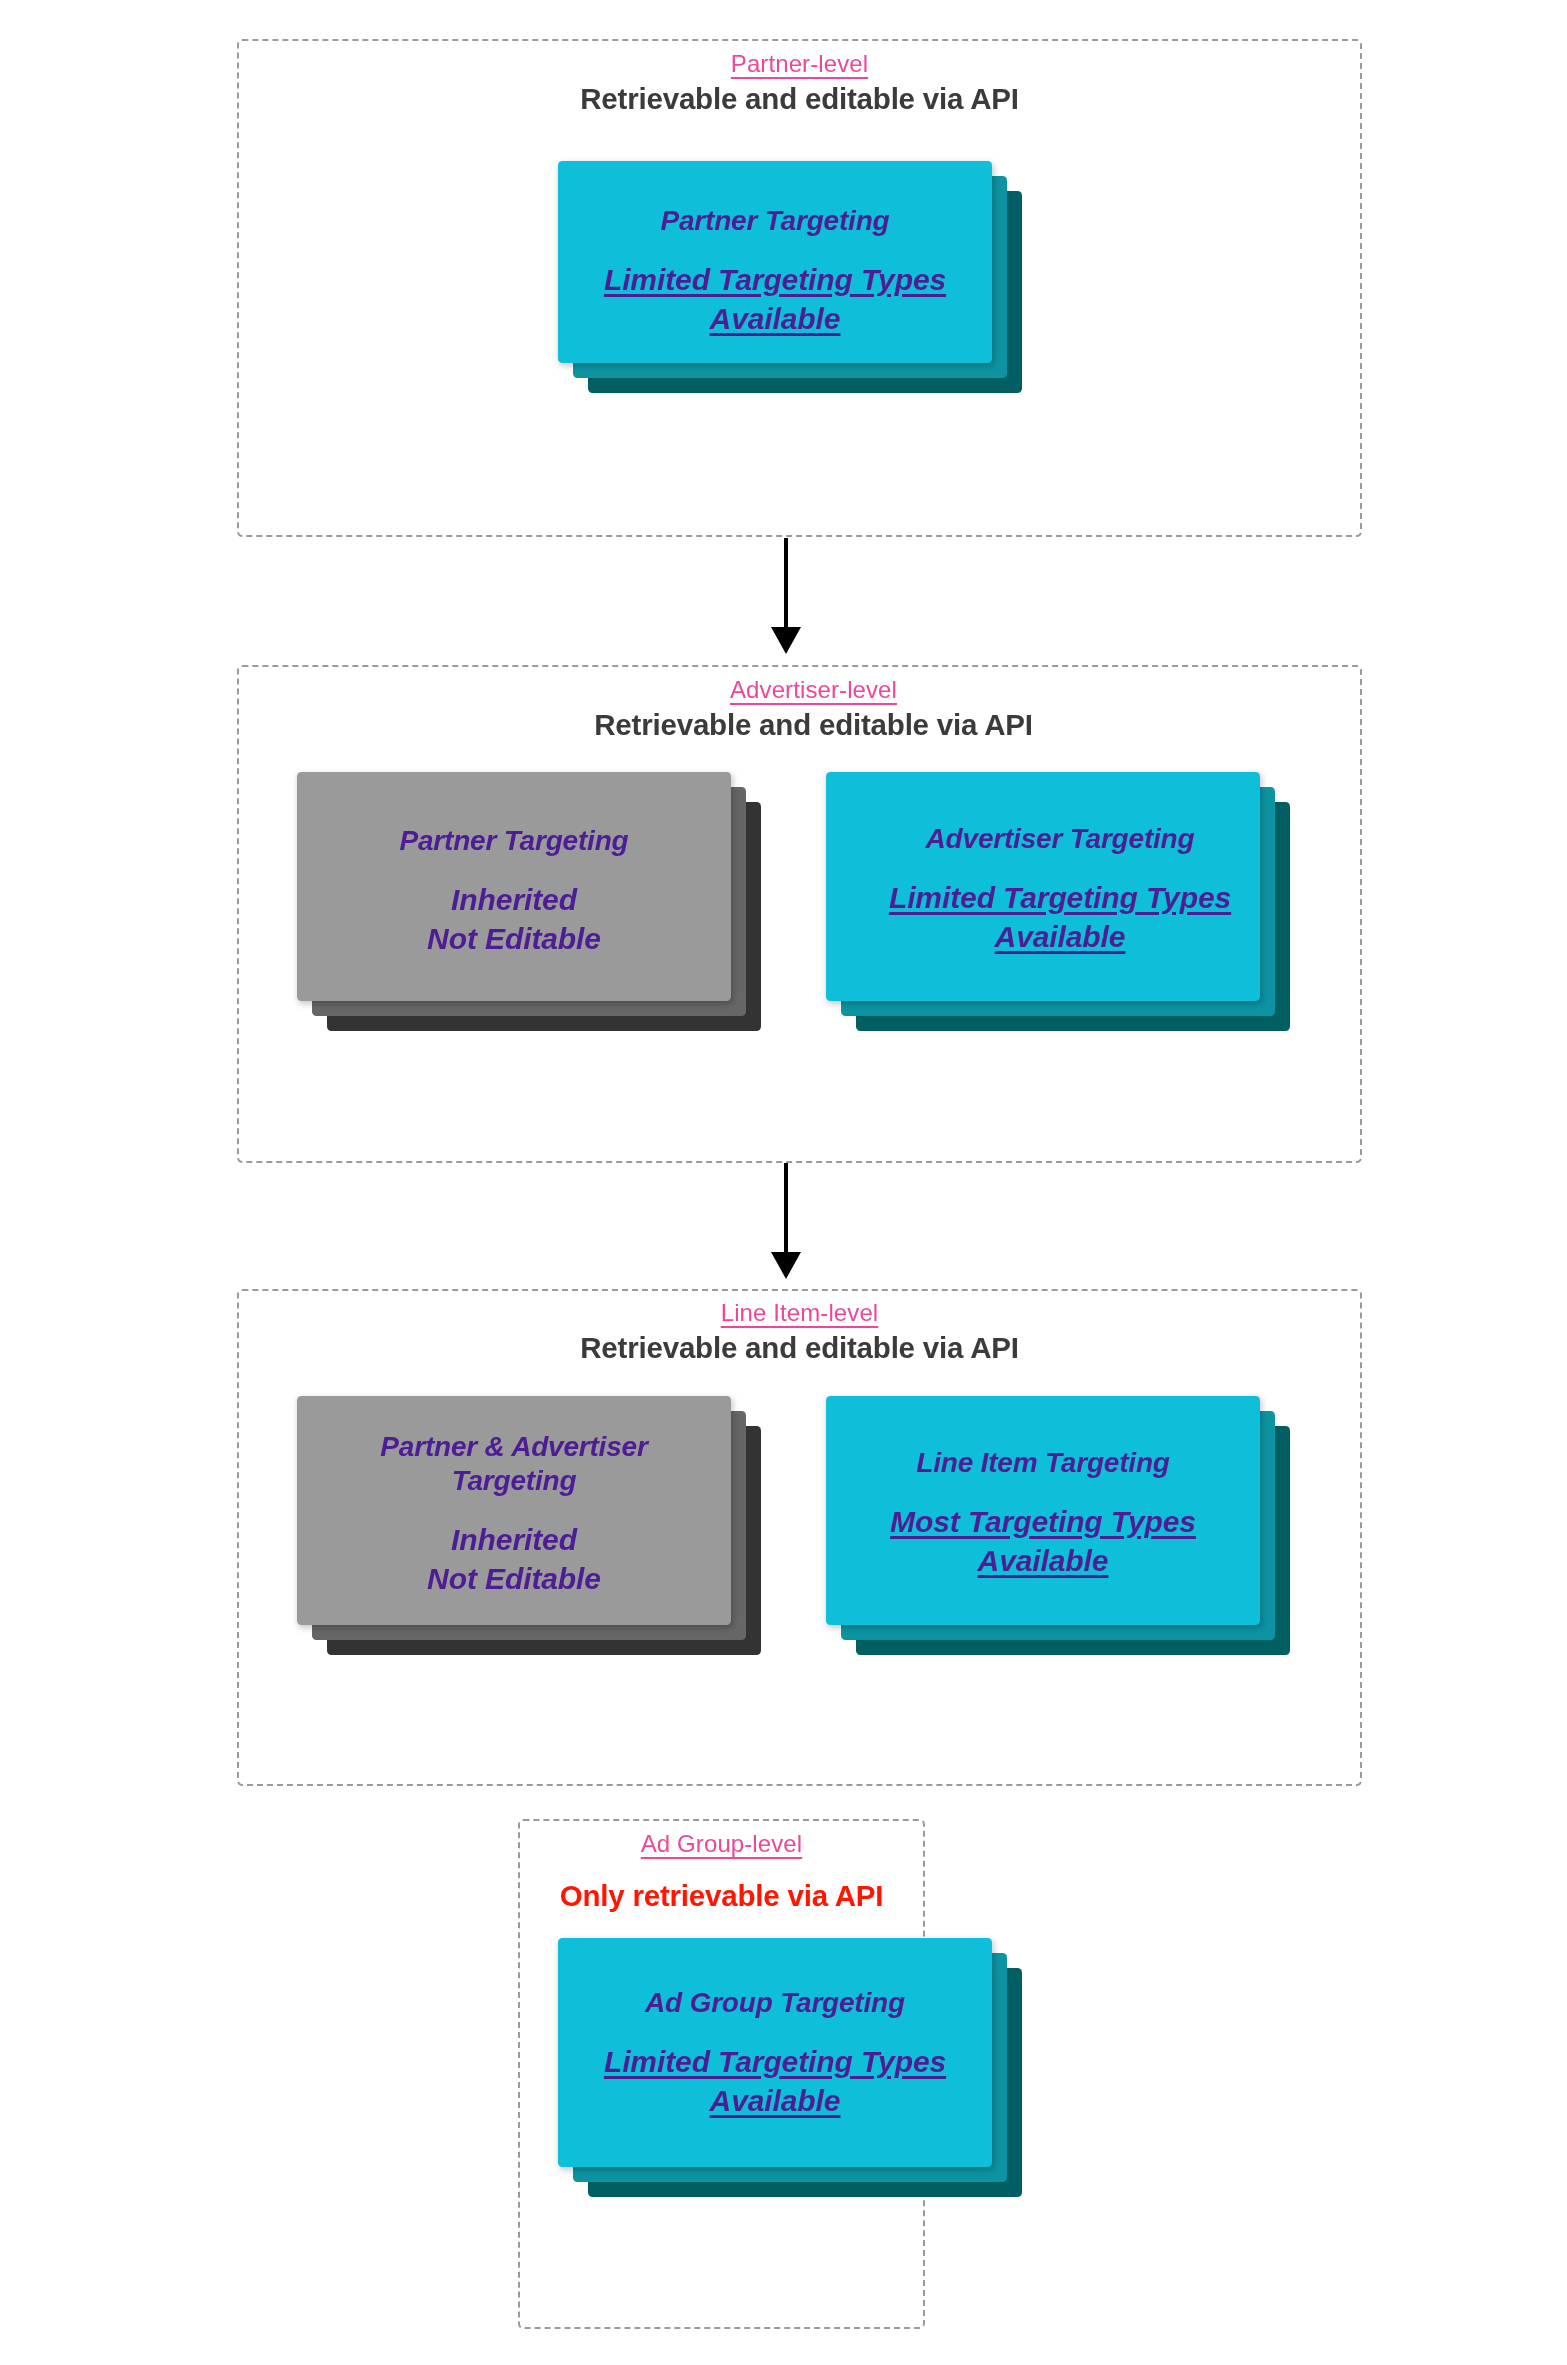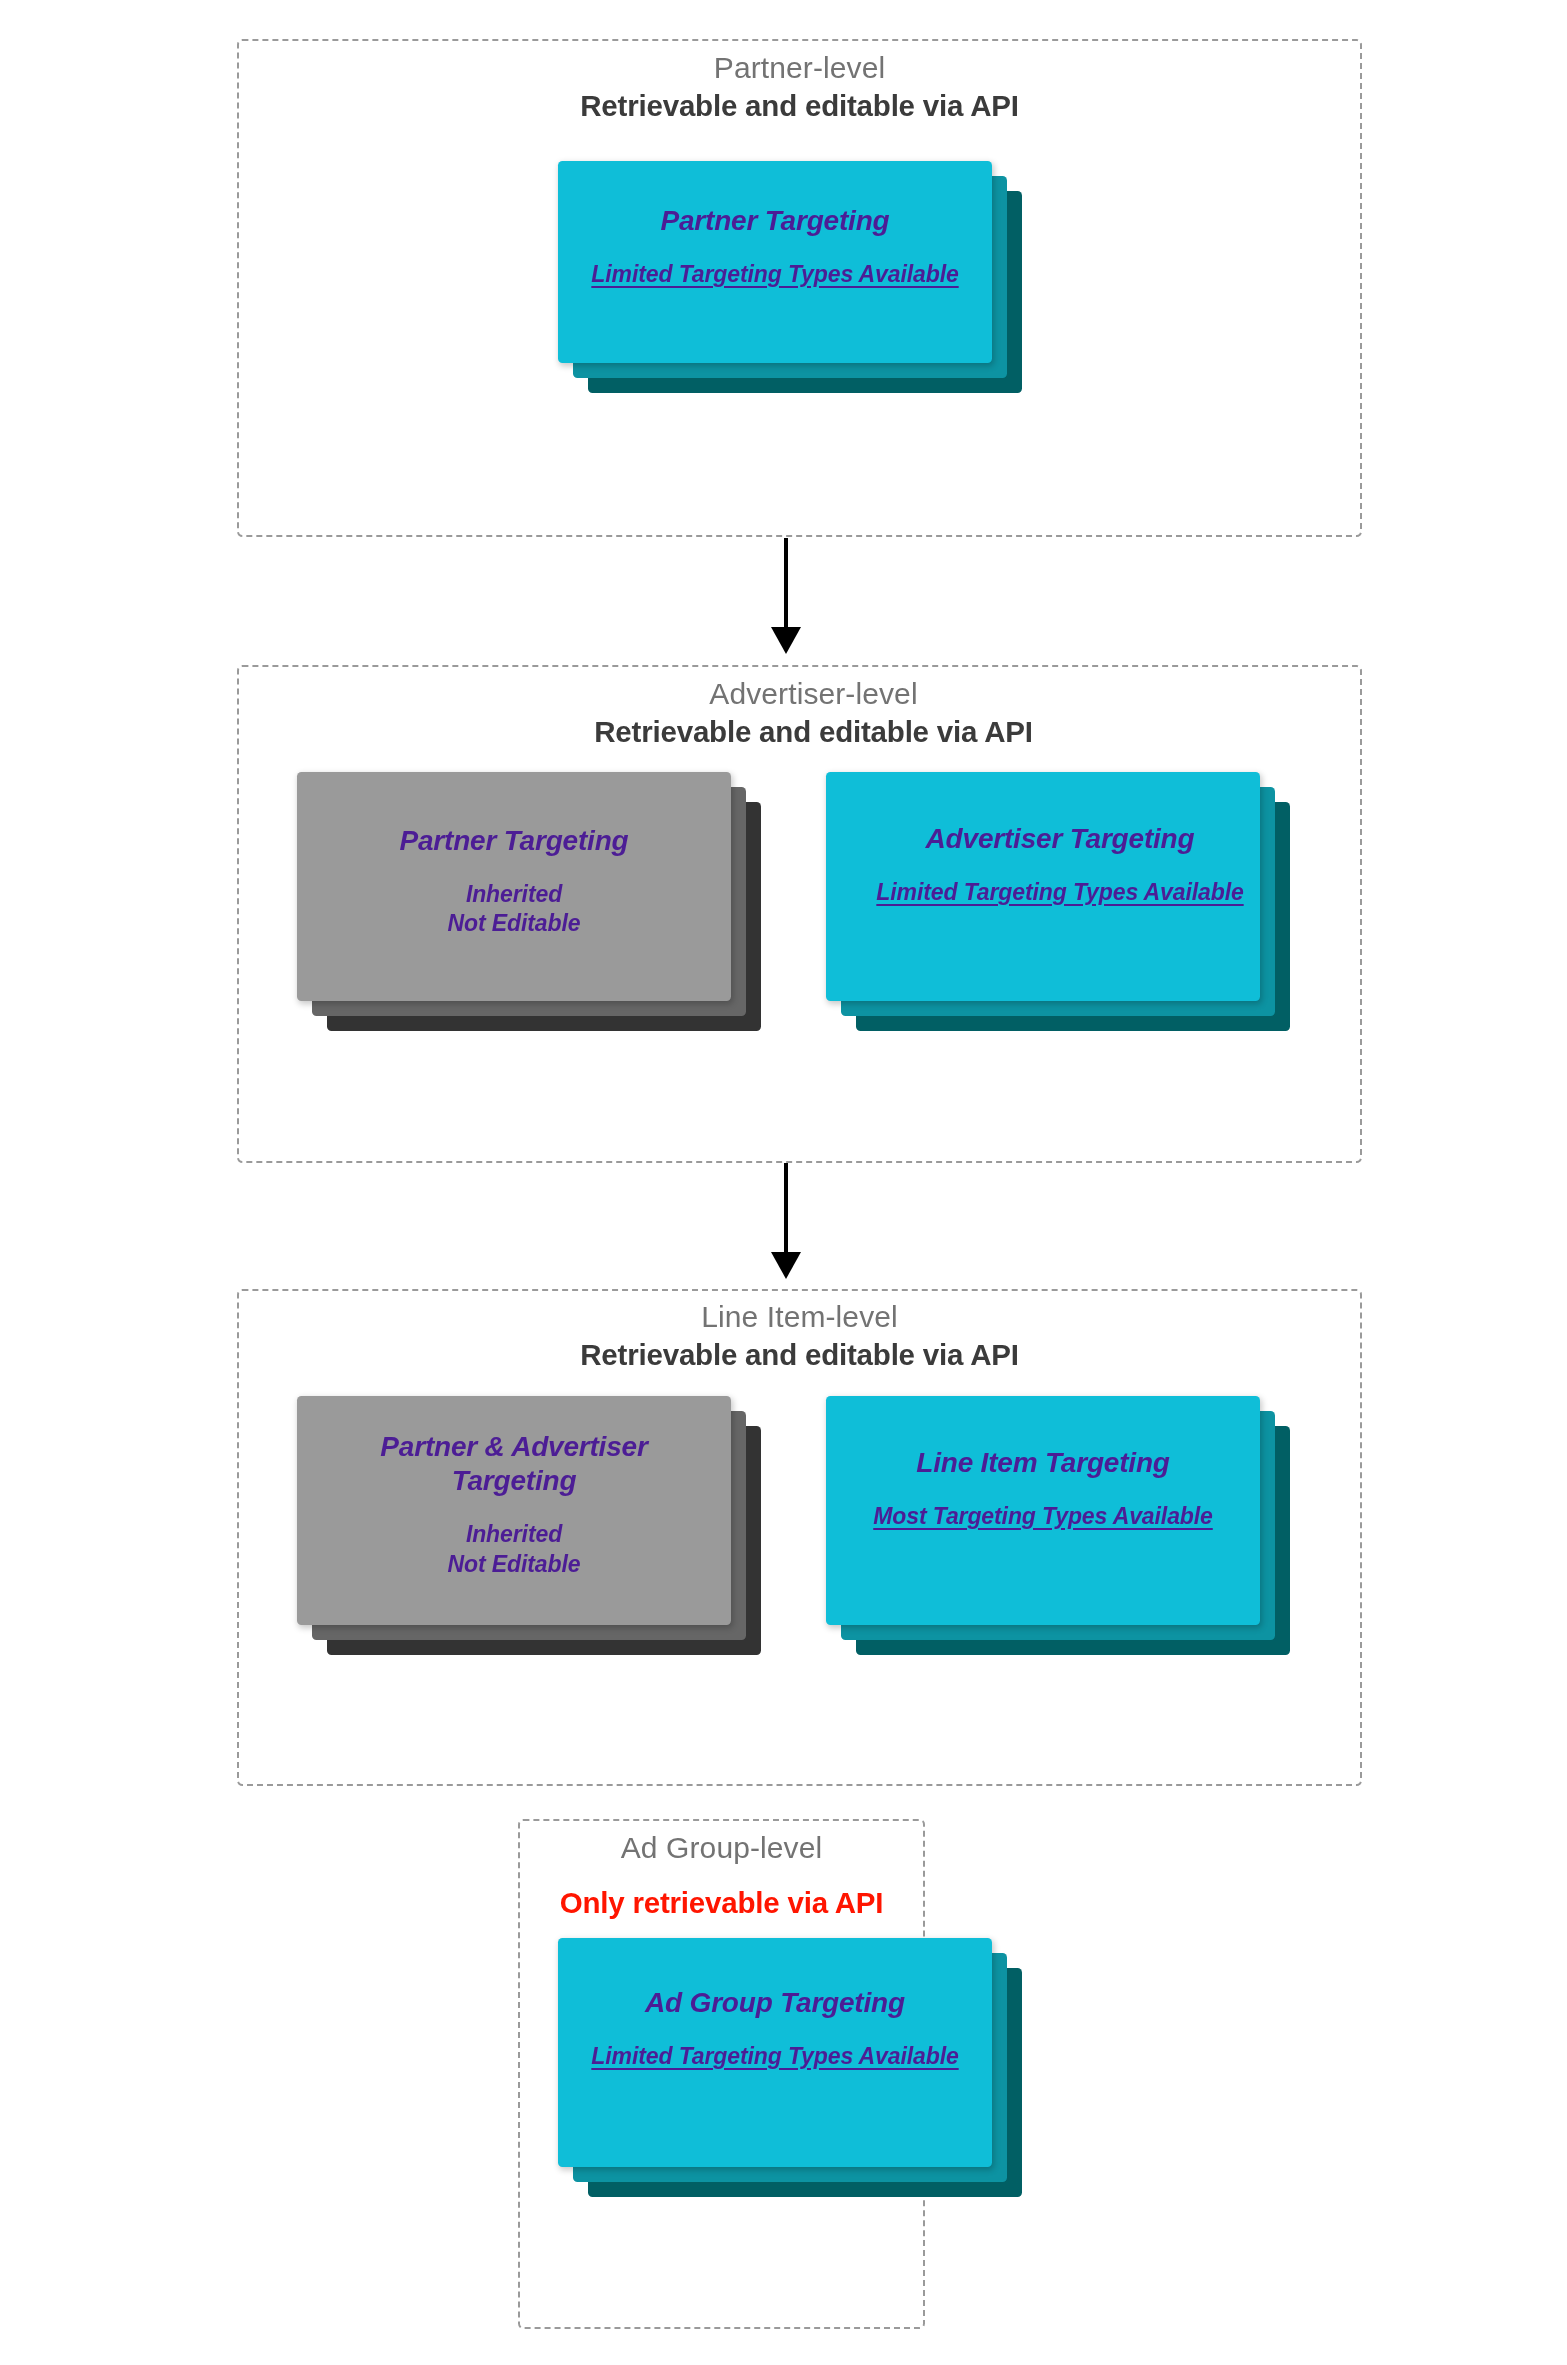--- a/index.html
+++ b/index.html
@@ -20,23 +20,24 @@
 
   
   .level-head {
     position: absolute;
     left: 0; right: 0;
     text-align: center;
     line-height: 1.12;
   }
   .level-name {
     display: block;
-    font-size: 30px;
+    font-size: 24px;
     font-weight: 400;
-    color: #737373;
+    color: #ec4899;
+    text-decoration: underline;
     text-underline-offset: 4.5px;
     letter-spacing: 0.1px;
   }
   .level-sub {
     display: block;
     margin-top: 4.5px;
     font-size: 29.5px;
     font-weight: 700;
     color: #3b3b3b;
     letter-spacing: -0.2px;
@@ -74,21 +75,21 @@
   .card-title {
     display: block;
     font-size: 28px;
     font-weight: 700;
     line-height: 1.22;
     letter-spacing: -0.2px;
   }
   .card-note {
     display: block;
     margin-top: 21.4px;
-    font-size: 23px;
+    font-size: 30px;
     font-weight: 700;
     line-height: 1.3;
     letter-spacing: -0.1px;
   }
   .card-note.underlined { text-decoration: underline; text-underline-offset: 3.6px; }
 
   
   .arrow { position: absolute; }
   .arrow .shaft {
     position: absolute;

